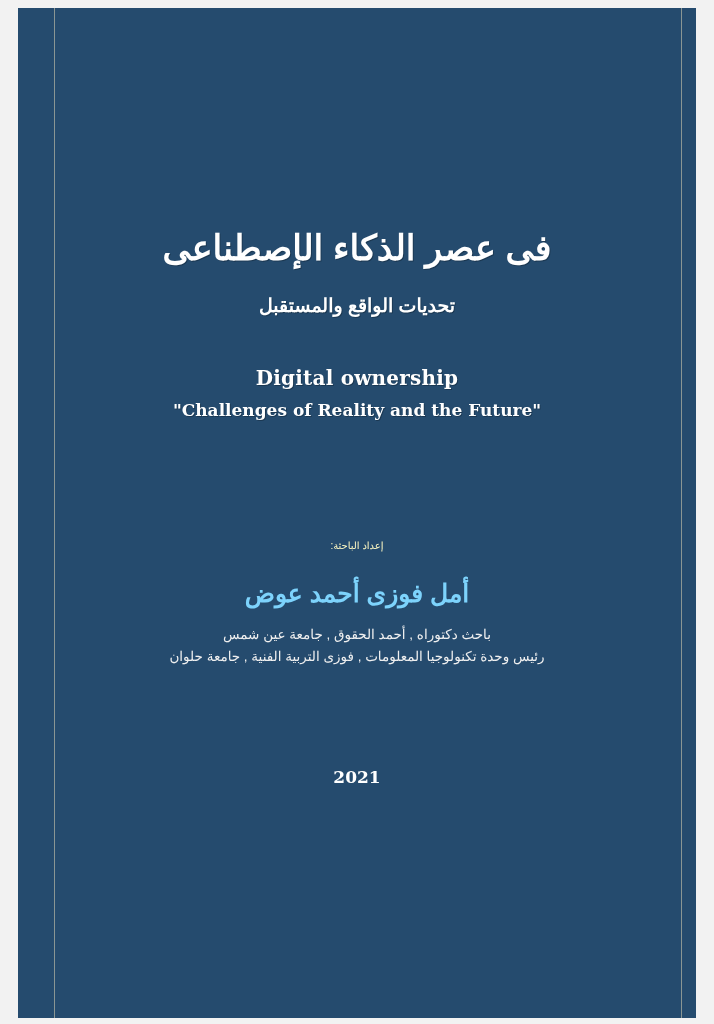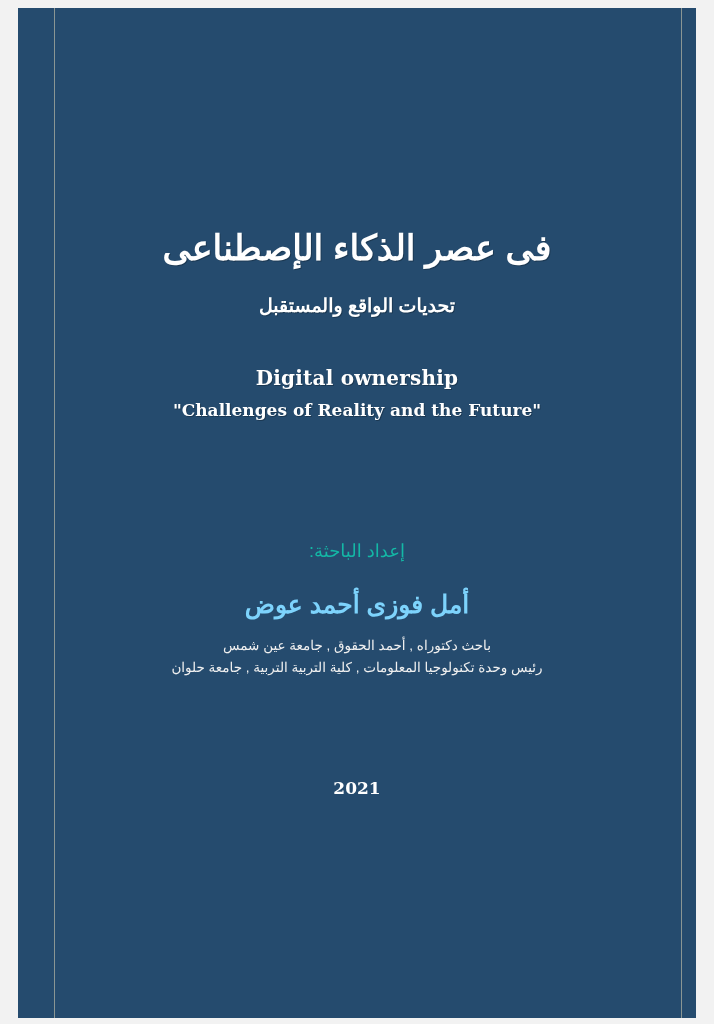--- a/index.html
+++ b/index.html
@@ -89,23 +89,23 @@
     margin-top: 9px;
     font-size: 17px;
     font-weight: bold;
     font-family: "DejaVu Serif", serif;
     text-shadow: 1px 1px 0 rgba(0,0,0,0.25);
   }
 
   
   .prepared-by {
     margin-top: 120px;
-    font-size: 18px;
+    font-size: 10px;
     direction: rtl;
-    color: #14b8a6;
+    color: #fef9c3;
   }
   .author-name {
     margin-top: 28px;
     font-size: 25px;
     font-weight: bold;
     direction: rtl;
     color: #7dd3fc;
   }
   .affiliations {
     margin-top: 16px;
@@ -146,20 +146,20 @@
       </div>
 
       <div class="en-subtitle">"Challenges of Reality and the Future"</div>
 
       <div class="prepared-by">إعداد الباحثة:</div>
 
       <div class="author-name">أمل فوزى أحمد عوض</div>
 
       <div class="affiliations">
         <div>باحث دكتوراه , أحمد الحقوق , جامعة عين شمس</div>
-        <div>رئيس وحدة تكنولوجيا المعلومات , كلية التربية التربية , جامعة حلوان</div>
+        <div>رئيس وحدة تكنولوجيا المعلومات , فوزى التربية الفنية , جامعة حلوان</div>
       </div>
 
       <div class="year">2021</div>
 
     </div>
   </div>
 </div>
 
 </body></html>

